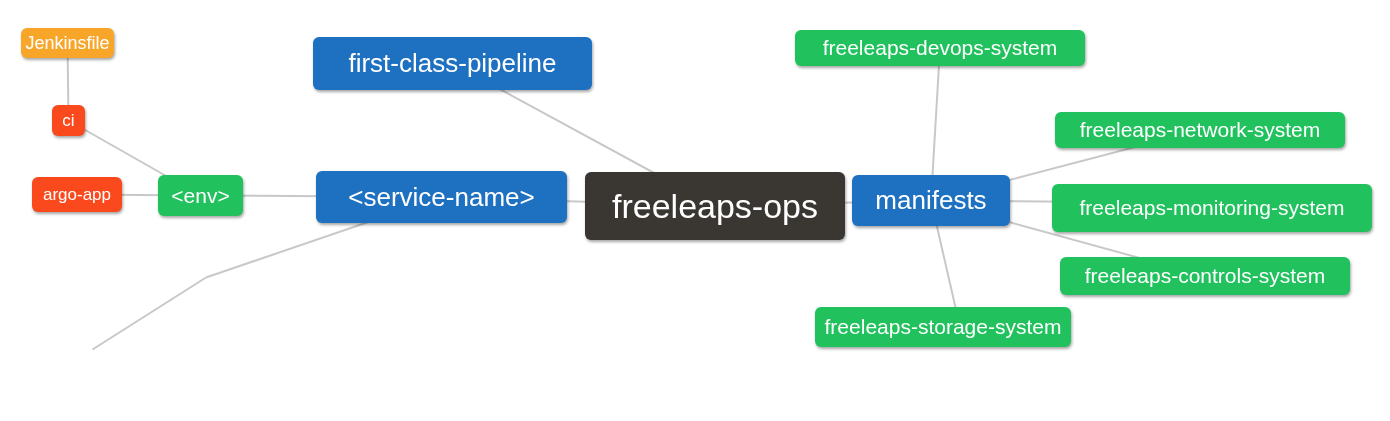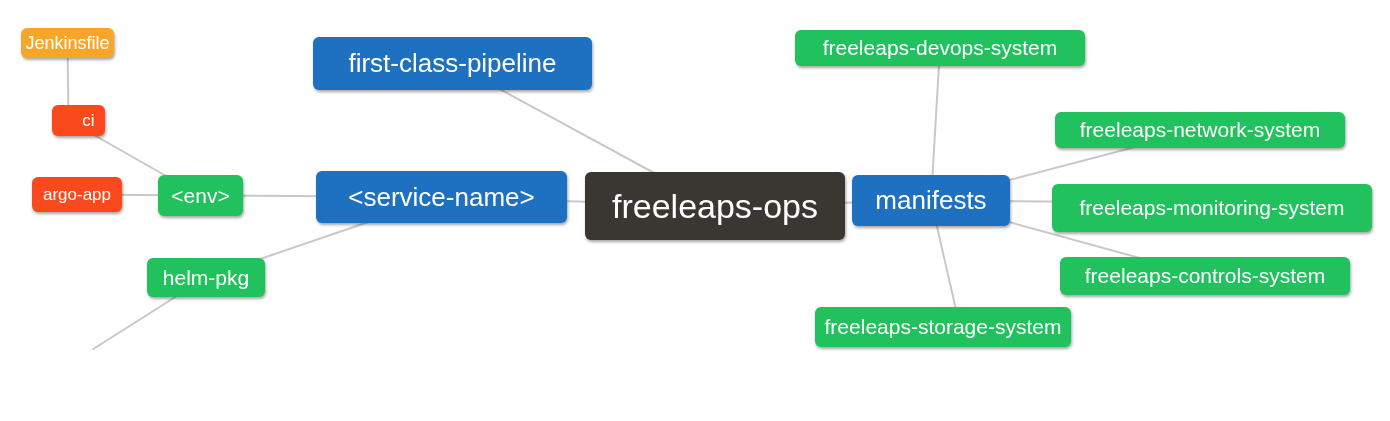--- a/index.html
+++ b/index.html
@@ -53,21 +53,21 @@
   #n-service-name                { left: 316px;  top: 171px; width: 251px; height: 52px; }
   #n-manifests                   { left: 852px;  top: 175px; width: 158px; height: 51px; }
   #n-env                         { left: 158px;  top: 175px; width: 85px;  height: 41px; }
   #n-helm-pkg                    { left: 147px;  top: 258px; width: 118px; height: 39px; }
   #n-freeleaps-devops-system     { left: 795px;  top: 30px;  width: 290px; height: 36px; }
   #n-freeleaps-network-system    { left: 1055px; top: 112px; width: 290px; height: 36px; }
   #n-freeleaps-monitoring-system { left: 1052px; top: 184px; width: 320px; height: 48px; }
   #n-freeleaps-controls-system   { left: 1060px; top: 257px; width: 290px; height: 38px; }
   #n-freeleaps-storage-system    { left: 815px;  top: 307px; width: 256px; height: 40px; }
   #n-argo-app                    { left: 32px;   top: 177px; width: 90px;  height: 35px; }
-  #n-ci                          { left: 52px;   top: 105px; width: 33px;  height: 31px; padding-left: 20px; }
+  #n-ci                          { left: 52px;   top: 105px; width: 33px;  height: 31px; }
   #n-values-env-yaml             { left: 8px;    top: 333px; width: 169px; height: 33px; }
   #n-jenkinsfile                 { left: 21px;   top: 28px;  width: 93px;  height: 30px; }
 </style>
 </head>
 <body>
 
 <div id="canvas" style="background: rgb(255, 255, 255);">
   <svg id="edges" xmlns="http://www.w3.org/2000/svg">
       <line x1="715" y1="206" x2="452.5" y2="63.5"></line>
       <line x1="715" y1="206" x2="441.5" y2="197"></line>
@@ -88,21 +88,20 @@
   <div class="node lv1" id="n-freeleaps-ops">freeleaps-ops</div>
 
   <div class="node lv2" id="n-first-class-pipeline">first-class-pipeline</div>
 
   <div class="node lv2" id="n-service-name">&lt;service-name&gt;</div>
 
   <div class="node lv2" id="n-manifests">manifests</div>
 
   <div class="node lv3" id="n-env">&lt;env&gt;</div>
 
-  <div class="node lv3" id="n-helm-pkg">helm-pkg</div>
 
   <div class="node lv3" id="n-freeleaps-devops-system">freeleaps-devops-system</div>
 
   <div class="node lv3" id="n-freeleaps-network-system">freeleaps-network-system</div>
 
   <div class="node lv3" id="n-freeleaps-monitoring-system">freeleaps-monitoring-system</div>
 
   <div class="node lv3" id="n-freeleaps-controls-system">freeleaps-controls-system</div>
 
   <div class="node lv3" id="n-freeleaps-storage-system">freeleaps-storage-system</div>

